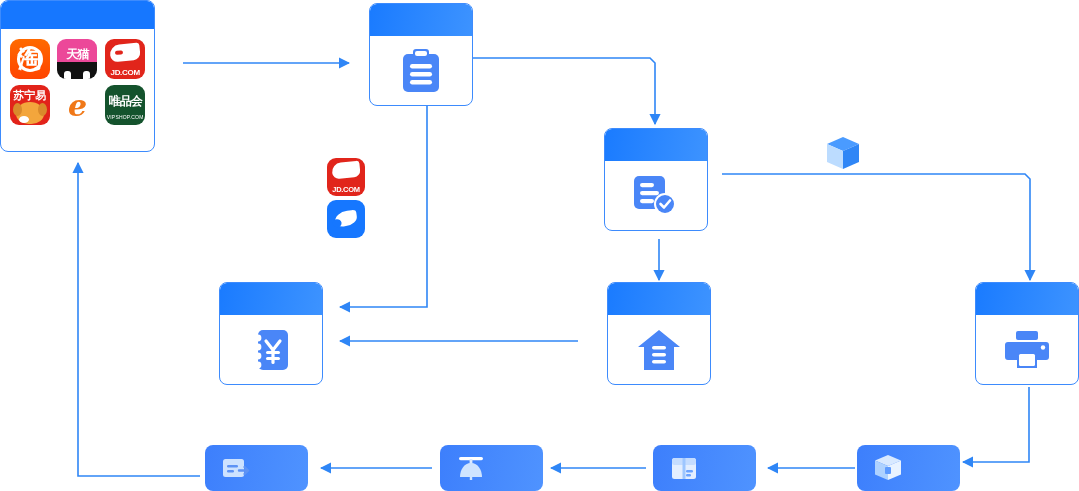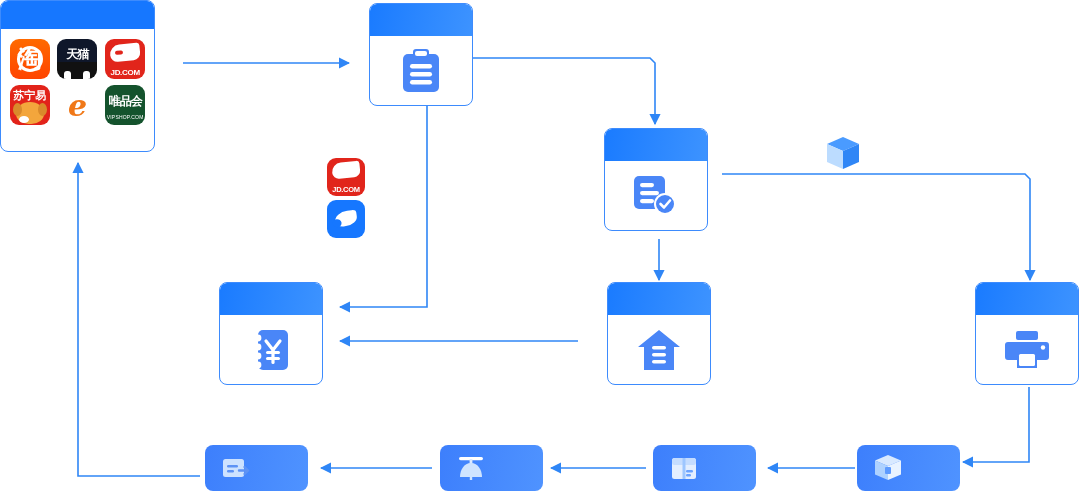--- a/index.html
+++ b/index.html
@@ -62,21 +62,21 @@
   }
   .lg-taobao .ring {
     position:absolute; left:7px; top:7px;
     width:26px; height:26px;
     border:3px solid #fff; border-radius:50%;
   }
   
   .lg-tmall { background:#ffffff; }
   .lg-tmall .tm-top {
     position:absolute; left:0; top:0; width:100%; height:30px;
-    background:#0f172a;
+    background:#ec4899;
     display:flex; align-items:center; justify-content:center;
     color:#fff; font-size:12px; font-weight:bold;
     font-family:"DejaVu Sans", sans-serif; letter-spacing:-1px;
   }
   .lg-tmall .tm-bot {
     position:absolute; left:0; bottom:0; width:100%; height:17px;
     background:#111;
     border-radius:0 0 4px 4px;
   }
   .lg-tmall .ear {

